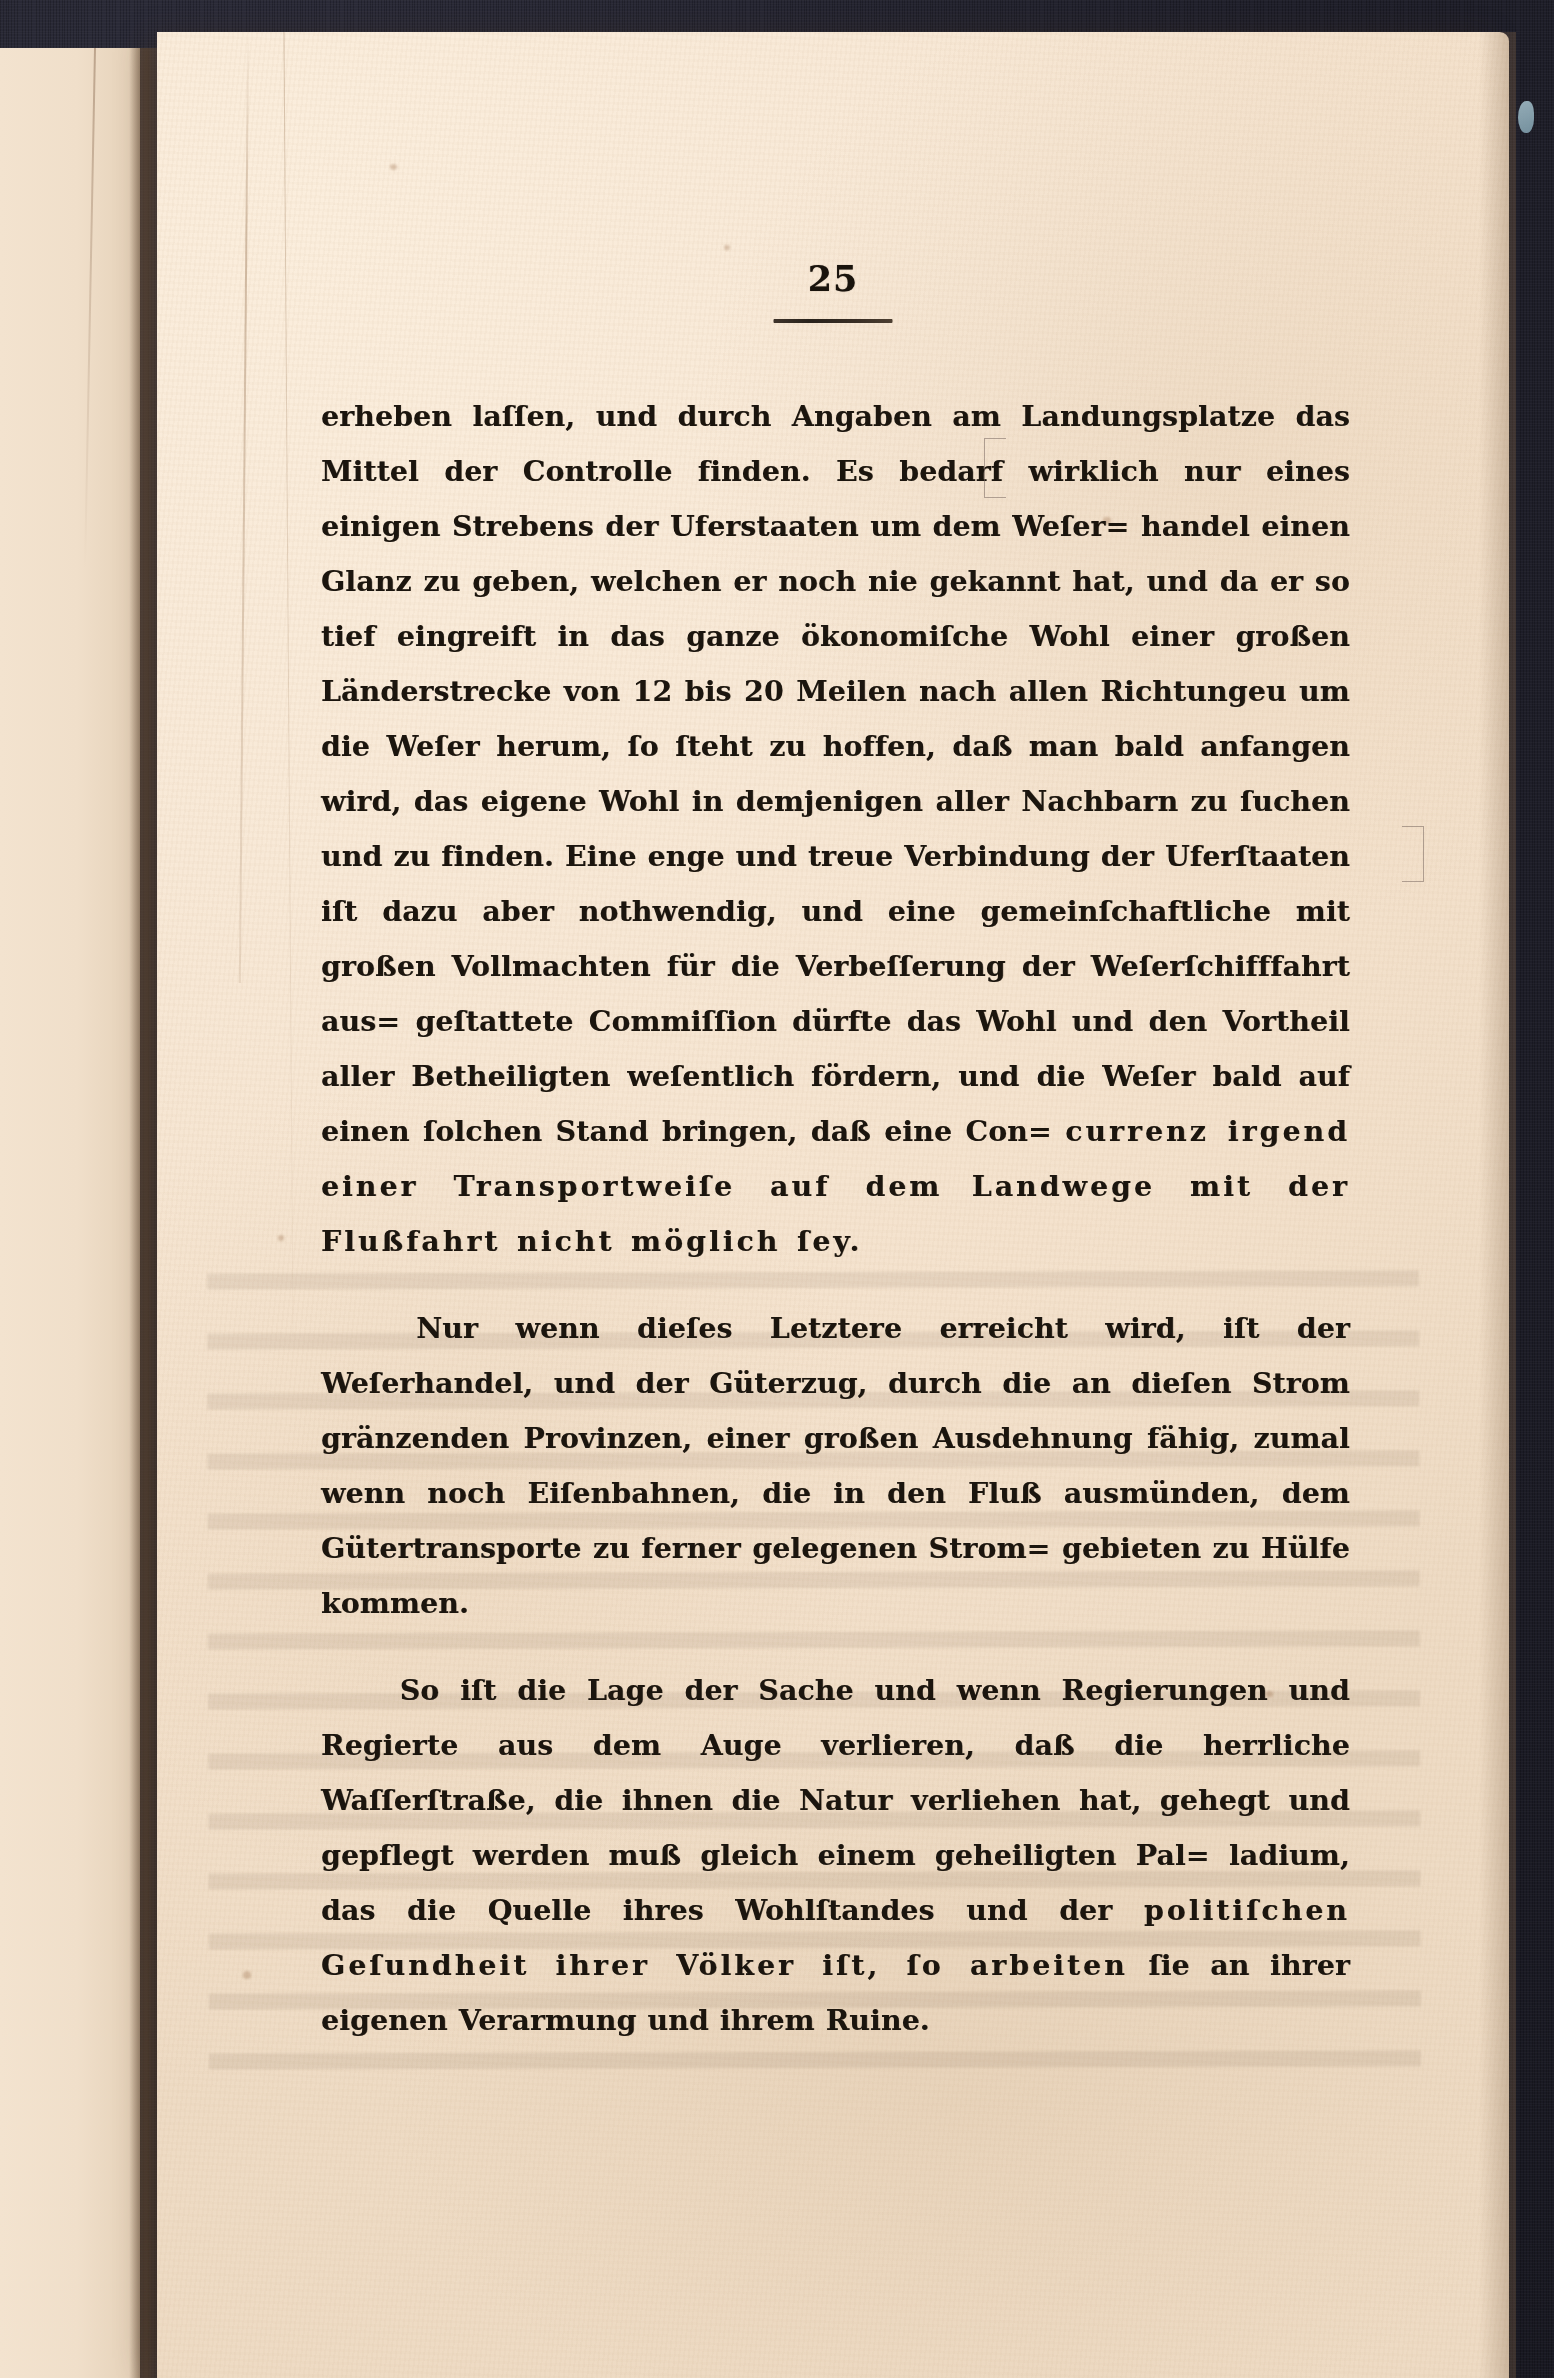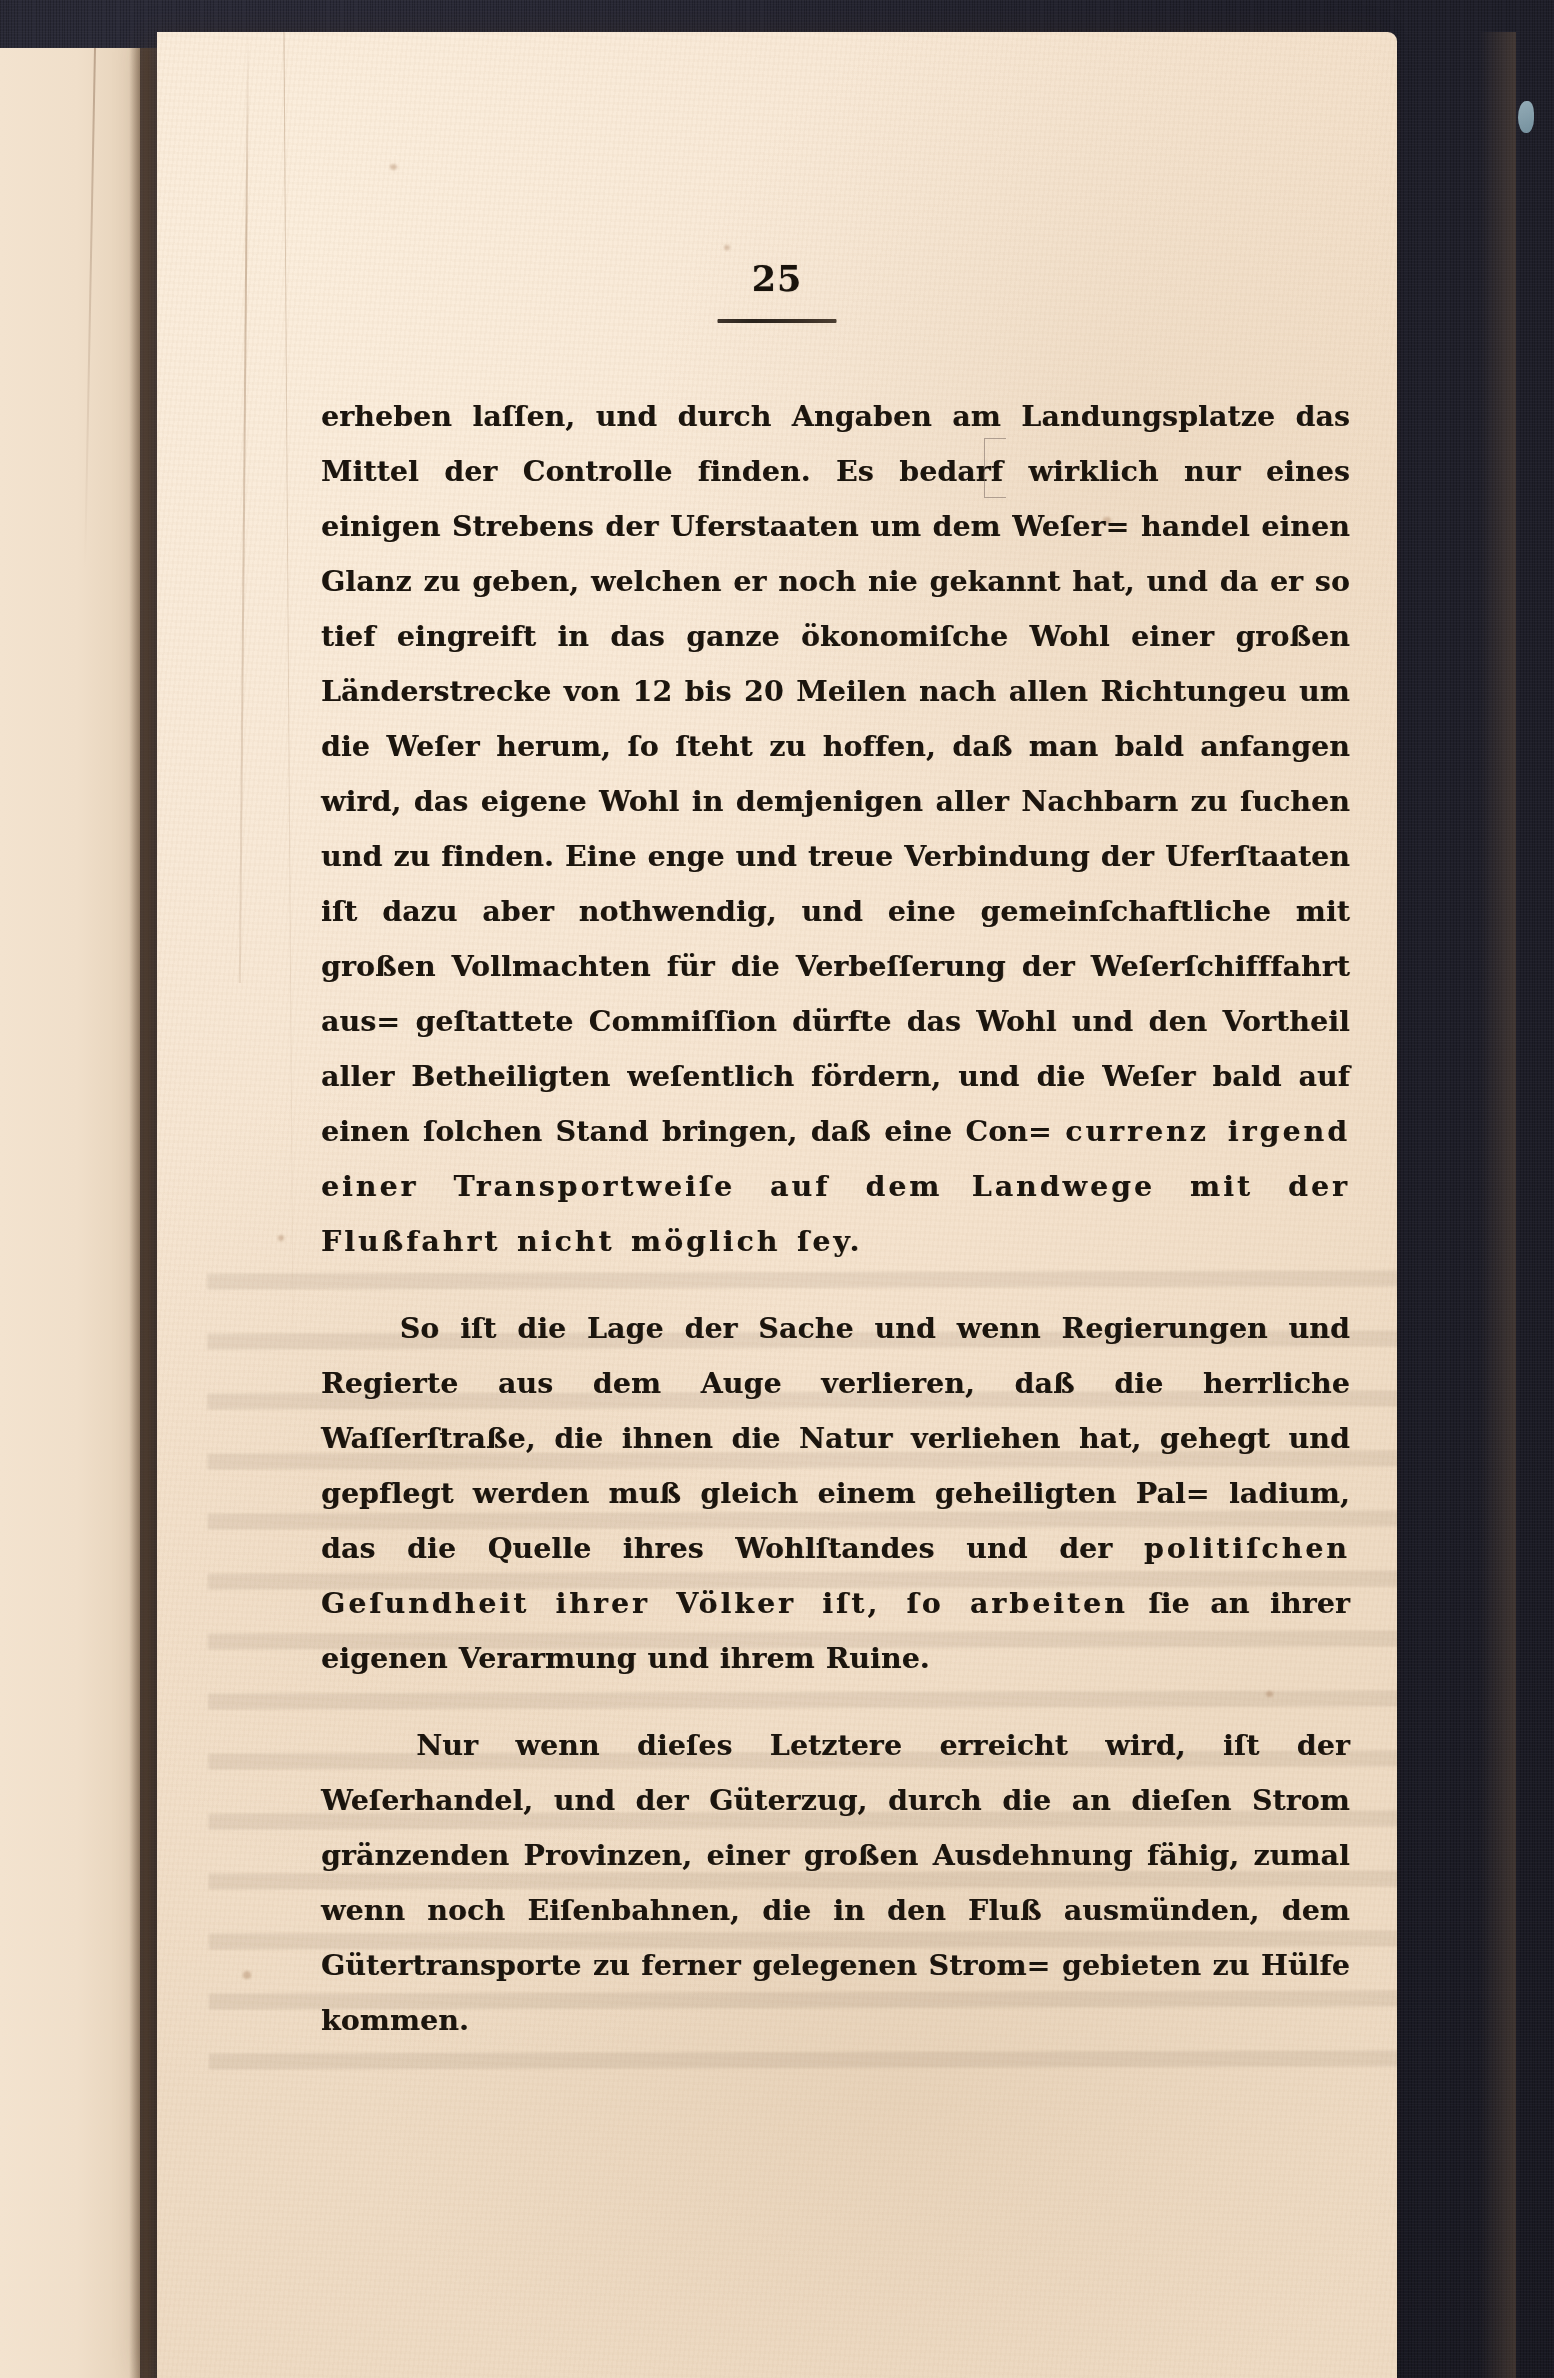--- a/index.html
+++ b/index.html
@@ -40,21 +40,21 @@
     background:linear-gradient(90deg,
       rgba(120,96,74,0) 0%,
       rgba(110,86,64,.55) 28%,
       rgba(96,74,54,.72) 48%,
       rgba(130,103,78,.35) 72%,
       rgba(160,130,100,0) 100%);
   }
 
   
   #page{
-    position:absolute;left:157px;top:32px;width:1240px;height:2346px;
+    position:absolute;left:157px;top:32px;width:1352px;height:2346px;
     background:
       radial-gradient(120% 80% at 12% 8%, #fbeedd 0%, #f8e9d7 35%, #f4e2cd 70%, #eedbc4 100%);
     box-shadow:-15px 0 32px -9.3px rgba(60,40,25,.45);
     border-top-right-radius:9.3px;
     overflow:hidden;
   }
   
   #page .grain{
     position:absolute;inset:0;pointer-events:none;
     background-image:
@@ -196,42 +196,42 @@
       <span>Eine enge und treue Verbindung der Uferſtaaten iſt dazu</span>
       <span>aber nothwendig, und eine gemeinſchaftliche mit großen</span>
       <span>Vollmachten für die Verbeſſerung der Weſerſchifffahrt aus=</span>
       <span>geſtattete Commiſſion dürfte das Wohl und den Vortheil</span>
       <span>aller Betheiligten weſentlich fördern, und die Weſer</span>
       <span>bald auf einen ſolchen Stand bringen, daß eine Con=</span>
       <span class="sperr">currenz irgend einer Transportweiſe auf dem</span>
       <span class="sperr">Landwege mit der Flußfahrt nicht möglich ſey.</span>
     </p>
 
+    <p class="para fraktur sperr-strong">
+      <span class="ind"></span>
+      <span>Nur wenn dieſes Letztere erreicht wird, iſt</span>
+      <span>der Weſerhandel, und der Güterzug, durch die</span>
+      <span>an dieſen Strom gränzenden Provinzen, einer</span>
+      <span>großen Ausdehnung fähig, zumal wenn noch</span>
+      <span>Eiſenbahnen, die in den Fluß ausmünden, dem</span>
+      <span>Gütertransporte zu ferner gelegenen Strom=</span>
+      <span>gebieten zu Hülfe kommen.</span>
+    </p>
+
     <p class="para fraktur">
       <span class="ind"></span>
       <span>So iſt die Lage der Sache und wenn Regierungen</span>
       <span>und Regierte aus dem Auge verlieren, daß die herrliche</span>
       <span>Waſſerſtraße, die ihnen die Natur verliehen hat, gehegt</span>
       <span>und gepflegt werden muß gleich einem geheiligten Pal=</span>
       <span>ladium, das die Quelle ihres Wohlſtandes und der</span>
       <span class="sperr">politiſchen Geſundheit ihrer Völker iſt, ſo arbeiten</span>
       <span>ſie an ihrer eigenen Verarmung und ihrem Ruine.</span>
     </p>
 
-    <p class="para fraktur sperr-strong">
-      <span class="ind"></span>
-      <span>Nur wenn dieſes Letztere erreicht wird, iſt</span>
-      <span>der Weſerhandel, und der Güterzug, durch die</span>
-      <span>an dieſen Strom gränzenden Provinzen, einer</span>
-      <span>großen Ausdehnung fähig, zumal wenn noch</span>
-      <span>Eiſenbahnen, die in den Fluß ausmünden, dem</span>
-      <span>Gütertransporte zu ferner gelegenen Strom=</span>
-      <span>gebieten zu Hülfe kommen.</span>
-    </p>
-
   </div>
 
   <div class="pencil" id="brk-open"></div>
   <div class="pencil" id="brk-close"></div>
 
 </div>
 
 <div id="edgeshadow"></div>
 <div id="bluemark"></div>
 

